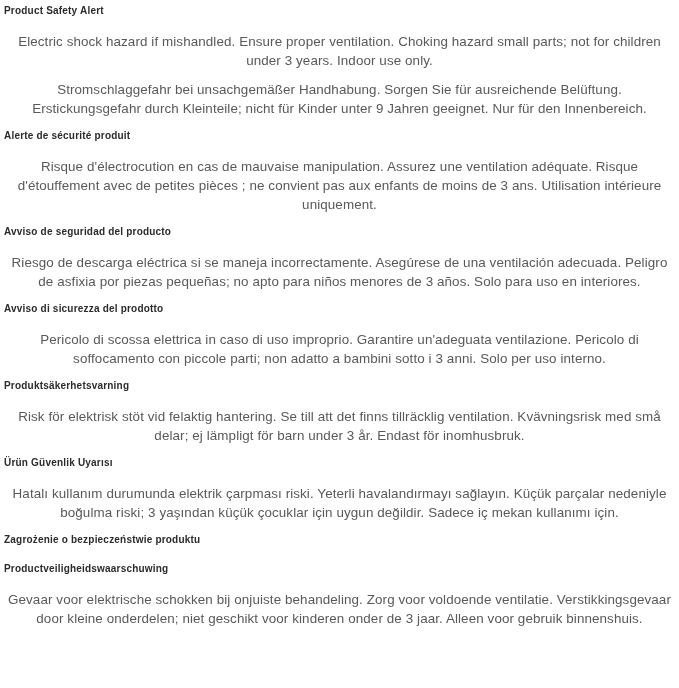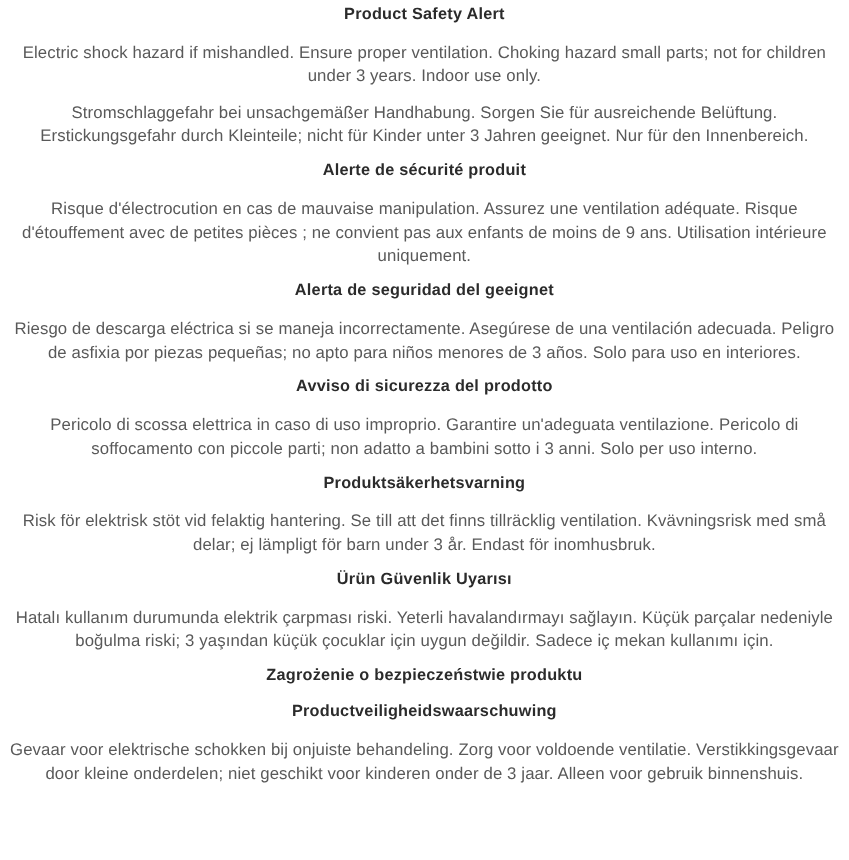--- a/index.html
+++ b/index.html
@@ -16,25 +16,25 @@
   .doc {
     box-sizing: border-box;
     width: 679px;
     padding: 3px 4px 0 4px;
   }
   .section {
     margin: 0 0 10px 0;
   }
   .section-heading {
     margin: 0 0 13px 0;
-    font-size: 13px;
+    font-size: 10px;
     line-height: 16px;
     font-weight: bold;
     color: #2b2b2b;
-    text-align: center;
+    text-align: left;
     letter-spacing: 0.2px;
   }
   .section-body {
     margin: 0;
     font-size: 13.4px;
     line-height: 19px;
     color: #595959;
     text-align: center;
     letter-spacing: 0.1px;
   }
@@ -43,30 +43,30 @@
 <body>
 
 <div class="doc">
 
   <div class="section">
     <h2 class="section-heading">Product Safety Alert</h2>
     <p class="section-body">Electric shock hazard if mishandled. Ensure proper ventilation. Choking hazard small parts; not for children under 3 years. Indoor use only.</p>
   </div>
 
   <div class="section">
-    <p class="section-body">Stromschlaggefahr bei unsachgemäßer Handhabung. Sorgen Sie für ausreichende Belüftung. Erstickungsgefahr durch Kleinteile; nicht für Kinder unter 3 Jahren geeignet. Nur für den Innenbereich.</p>
+    <p class="section-body">Stromschlaggefahr bei unsachgemäßer Handhabung. Sorgen Sie für ausreichende Belüftung. Erstickungsgefahr durch Kleinteile; nicht für Kinder unter 9 Jahren geeignet. Nur für den Innenbereich.</p>
   </div>
 
   <div class="section">
     <h2 class="section-heading">Alerte de sécurité produit</h2>
-    <p class="section-body">Risque d'électrocution en cas de mauvaise manipulation. Assurez une ventilation adéquate. Risque d'étouffement avec de petites pièces ; ne convient pas aux enfants de moins de 9 ans. Utilisation intérieure uniquement.</p>
+    <p class="section-body">Risque d'électrocution en cas de mauvaise manipulation. Assurez une ventilation adéquate. Risque d'étouffement avec de petites pièces ; ne convient pas aux enfants de moins de 3 ans. Utilisation intérieure uniquement.</p>
   </div>
 
   <div class="section">
-    <h2 class="section-heading">Alerta de seguridad del geeignet</h2>
+    <h2 class="section-heading">Avviso de seguridad del producto</h2>
     <p class="section-body">Riesgo de descarga eléctrica si se maneja incorrectamente. Asegúrese de una ventilación adecuada. Peligro de asfixia por piezas pequeñas; no apto para niños menores de 3 años. Solo para uso en interiores.</p>
   </div>
 
   <div class="section">
     <h2 class="section-heading">Avviso di sicurezza del prodotto</h2>
     <p class="section-body">Pericolo di scossa elettrica in caso di uso improprio. Garantire un'adeguata ventilazione. Pericolo di soffocamento con piccole parti; non adatto a bambini sotto i 3 anni. Solo per uso interno.</p>
   </div>
 
   <div class="section">
     <h2 class="section-heading">Produktsäkerhetsvarning</h2>

